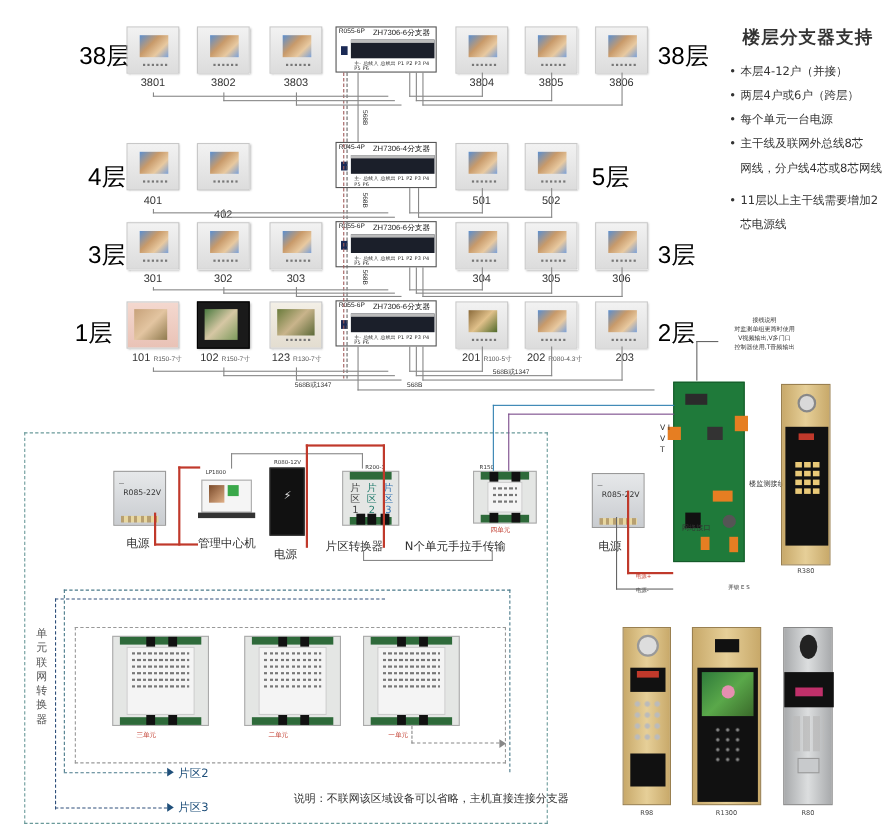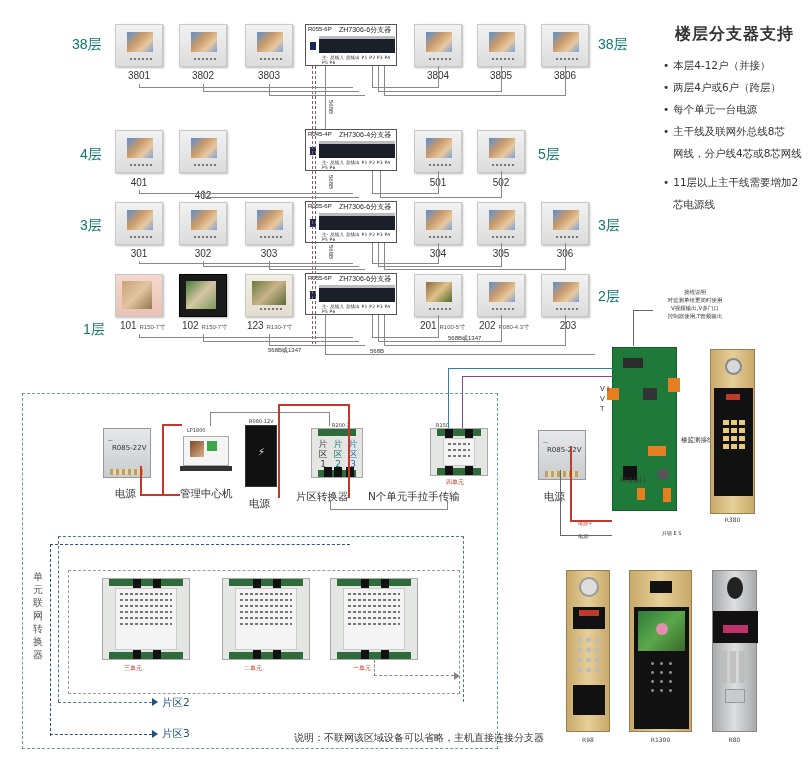--- a/index.html
+++ b/index.html
@@ -1,18 +1,18 @@
 <!DOCTYPE html>
 <html><head>
 <meta charset="utf-8">
 <style>
   * { box-sizing: border-box; margin: 0; padding: 0; }
   body { width: 810px; height: 758px; background: #ffffff; font-family: "DejaVu Sans", sans-serif; position: relative; overflow: hidden; color: #333; }
   .abs { position: absolute; }
-  .floor-label { font-family: "Liberation Sans", sans-serif; font-size: 14px; color: #0f766e; }
+  .floor-label { font-family: "Liberation Sans", sans-serif; font-size: 22px; color: #000000; }
   .monitor { position: absolute; width: 48px; height: 43px; background: linear-gradient(#f2f2f2,#dcdcdc); border: 1px solid #c8c8c8; box-shadow: 1px 1px 2px #bbb; }
   .monitor .screen { position: absolute; left: 11px; top: 7px; width: 26px; height: 20px; background: linear-gradient(135deg,#5b8fd0 0%, #c89a6a 40%, #e8c9a0 70%, #7aa0d8 100%); }
   .monitor .btns { position: absolute; left: 14px; top: 33px; width: 22px; height: 2px; border-top: 2px dotted #777; }
   .monitor.pink { background: linear-gradient(#f4d8cf,#e9c2b6); }
   .monitor.pink .screen { left: 6px; top: 6px; width: 30px; height: 28px; background: linear-gradient(135deg,#c7a27a,#e3c5a1,#8f7a4e); }
   .monitor.black { background: #1a1a1a; border-color: #000; }
   .monitor.black .screen { left: 6px; top: 6px; width: 30px; height: 28px; background: linear-gradient(135deg,#4b7a40,#d6c7a4,#7c9a5c); }
   .monitor.cream { background: linear-gradient(#f3efe6,#e3ddd0); }
   .monitor.cream .screen { left: 6px; top: 6px; width: 34px; height: 24px; background: linear-gradient(135deg,#6a7b3c,#c9b48b,#5c6a38); }
   .monitor.photo .screen { background: linear-gradient(135deg,#8a6a3a,#e0c08a,#4f6a2a); }
@@ -63,21 +63,21 @@
 <div class="bullet cont" style="top:146px;left:673px;">网线，分户线4芯或8芯网线</div>
 <div class="bullet" style="top:175px;">11层以上主干线需要增加2</div>
 <div class="bullet cont" style="top:197px;left:673px;">芯电源线</div>
 
 <div class="abs floor-label" style="left:72px;top:36px;">38层</div>
 <div class="abs floor-label" style="left:598px;top:36px;">38层</div>
 <div class="abs floor-label" style="left:80px;top:146px;">4层</div>
 <div class="abs floor-label" style="left:538px;top:146px;">5层</div>
 <div class="abs floor-label" style="left:80px;top:217px;">3层</div>
 <div class="abs floor-label" style="left:598px;top:217px;">3层</div>
-<div class="abs floor-label" style="left:83px;top:288px;margin-top:33px;">1层</div>
+<div class="abs floor-label" style="left:68px;top:288px;">1层</div>
 <div class="abs floor-label" style="left:598px;top:288px;">2层</div>
 
 <div class="monitor" style="left:115px;top:24px;">
     <div class="screen"></div>
     <div class="btns"></div>
   </div>
 <div class="monitor" style="left:179px;top:24px;">
     <div class="screen"></div>
     <div class="btns"></div>
   </div>
@@ -431,21 +431,21 @@
       <div class="ln"></div>
       <div class="ln"></div>
       <div class="ln"></div>
       <div class="ln"></div>
     </div>
 </div>
 <div class="red-tag" style="left:353px;top:664px;">一单元</div>
 <div class="wire" style="left:374px;top:660px;width:80px;height:16px;border-left:1px dashed #888;border-bottom:1px dashed #888;"></div>
 <div class="arrow" style="left:454px;top:672px;border-left-color:#888;"></div>
 
-<div class="cn-label" style="left:294px;top:719px;font-size:10px;margin-top:12px;">说明：不联网该区域设备可以省略，主机直接连接分支器</div>
+<div class="cn-label" style="left:267px;top:719px;font-size:10px;">说明：不联网该区域设备可以省略，主机直接连接分支器</div>
 
 <div class="door gold" style="left:566px;top:570px;width:44px;height:162px;">
   <div style="position:absolute;left:12px;top:6px;width:20px;height:20px;border-radius:50%;background:#ddd;border:2px solid #999;"></div>
   <div style="position:absolute;left:6px;top:36px;width:32px;height:22px;background:#111;">
       <div style="margin:3px 6px;height:6px;background:#c0392b;"></div>
     </div>
   <div style="position:absolute;left:8px;top:64px;width:28px;height:40px;background:radial-gradient(circle,#bbb 2px,transparent 3px) 0 0/9px 10px;"></div>
   <div style="position:absolute;left:6px;top:114px;width:32px;height:30px;background:#111;"></div>
 </div>
 <div class="model-caption" style="left:566px;top:736px;width:44px;">R98</div>

